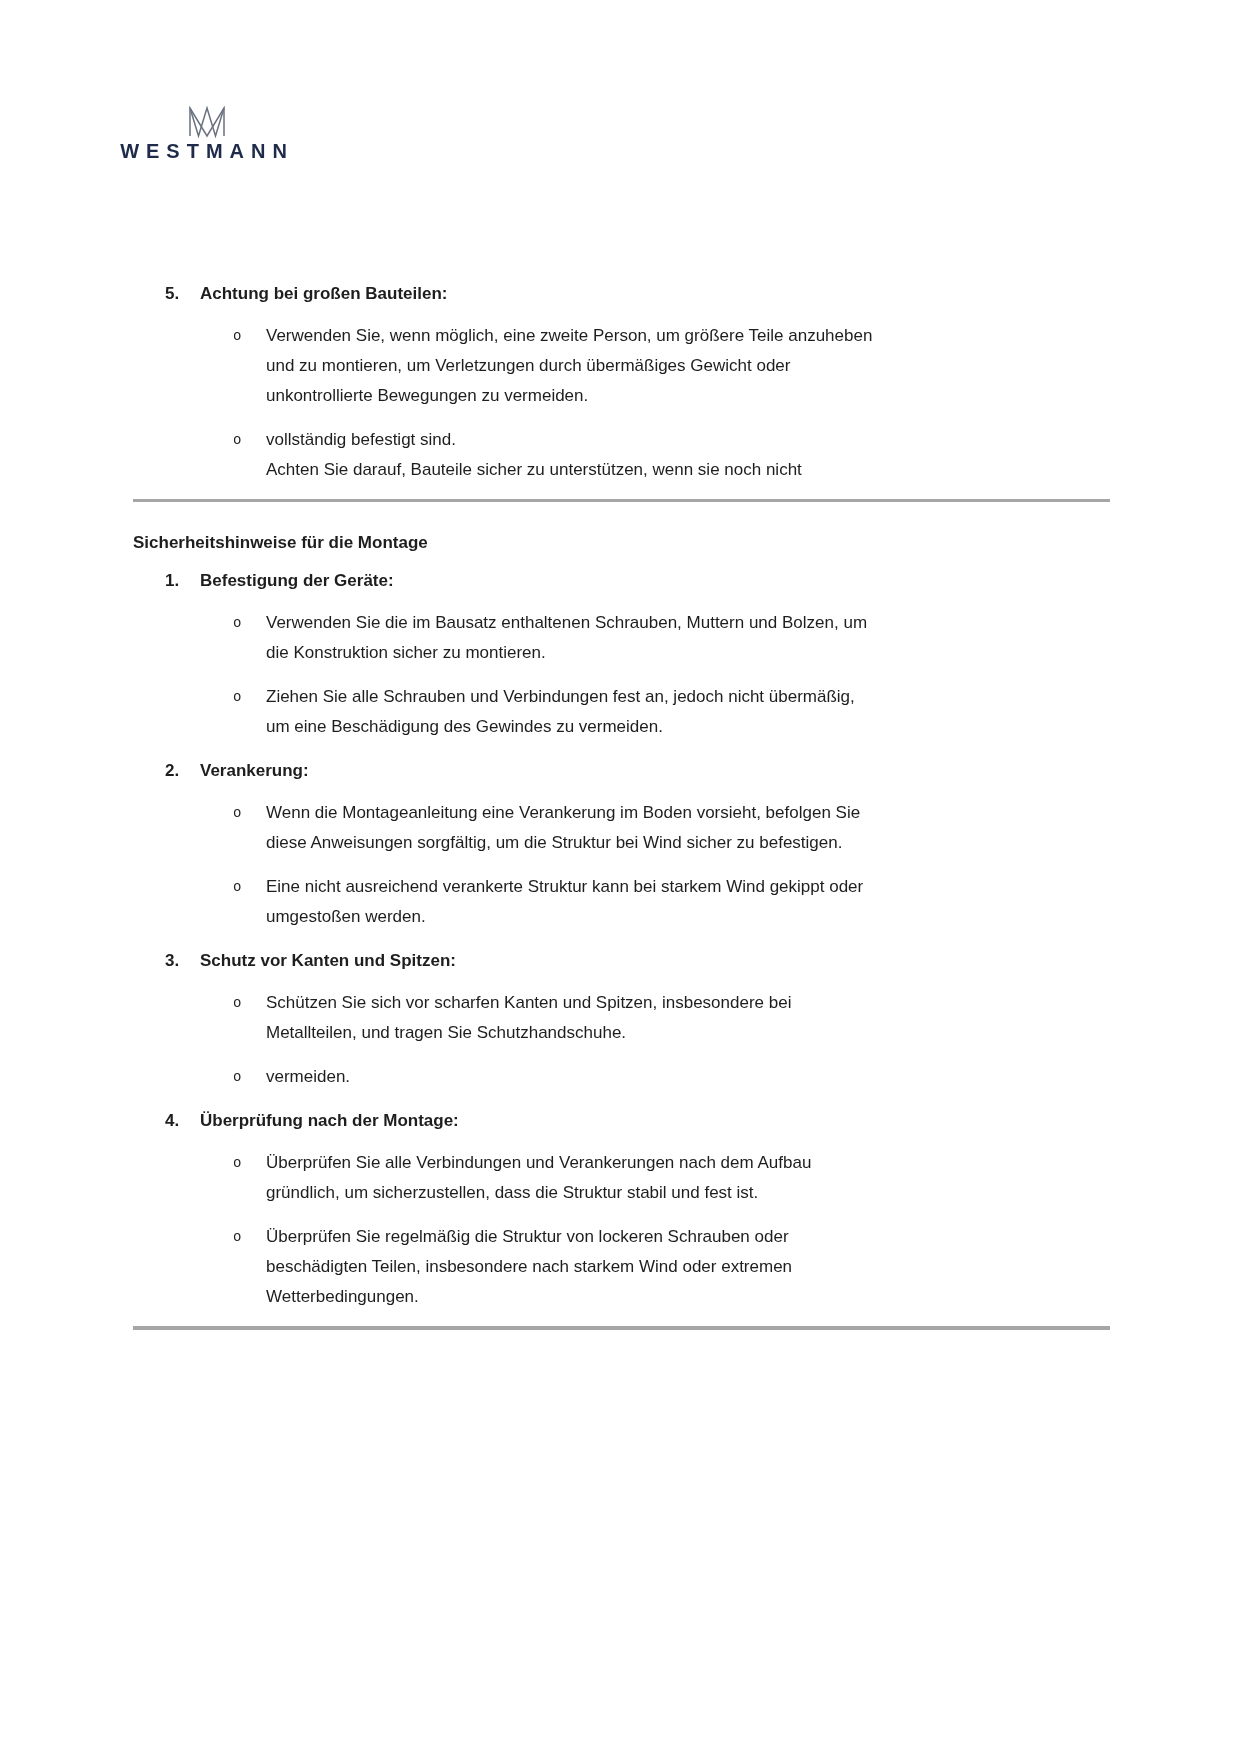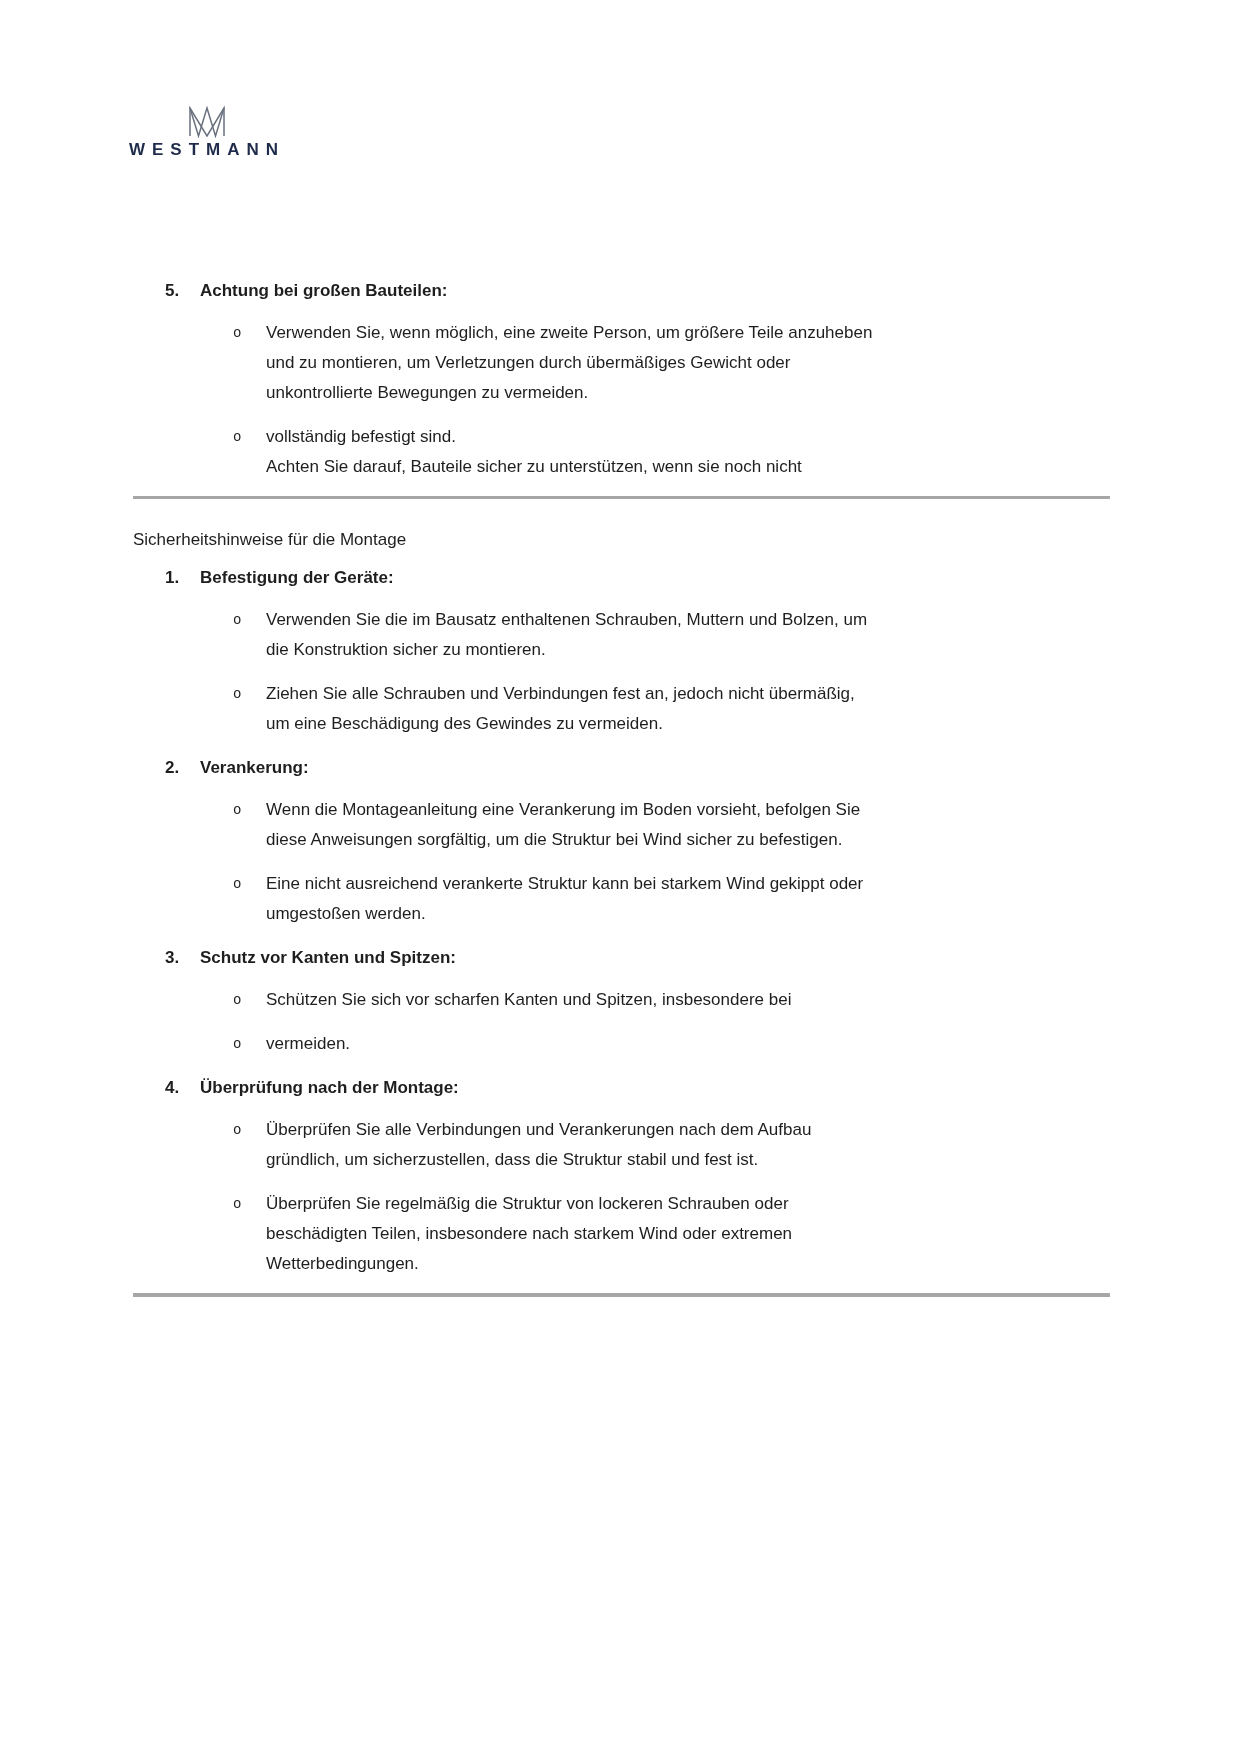--- a/index.html
+++ b/index.html
@@ -25,21 +25,21 @@
   
   .logo{
     margin-top:106px;
     width:148px;
     display:flex;
     flex-direction:column;
     align-items:center;
   }
   .logo svg{display:block;margin-bottom:2px;}
   .brand{
-    font-size:17px;
+    font-size:20px;
     font-weight:bold;
     letter-spacing:7px;
     color:var(--brand);
     white-space:nowrap;
   }
   
   .pre-section{margin-top:116px;}
   .item-title{
     display:flex;
     padding-left:32px;
@@ -65,21 +65,21 @@
   .list-item{margin-top:8px;}
   hr.rule{
     border:none;
     background:var(--divider);
     margin:0;
   }
   .rule-1{height:3px;margin-top:55px;}
   .rule-2{height:4px;margin-top:62px;}
   .section-heading{
     margin-top:26px;
-    font-weight:normal;
+    font-weight:bold;
     line-height:30px;
     margin-bottom:0;
   }
 </style>
 </head>
 <body>
 
 <div class="page">
 
   <div class="logo">
@@ -160,20 +160,21 @@
 
   <div class="list-item">
     <div class="item-title">
       <span class="num">3.</span>
       <span>Schutz vor Kanten und Spitzen:</span>
     </div>
     <div class="bullet">
       <span class="marker">o</span>
       <div class="lines">
         <span>Schützen Sie sich vor scharfen Kanten und Spitzen, insbesondere bei</span>
+        <span>Metallteilen, und tragen Sie Schutzhandschuhe.</span>
       </div>
     </div>
     <div class="bullet">
       <span class="marker">o</span>
       <div class="lines">
         <span>vermeiden.</span>
       </div>
     </div>
   </div>
 

